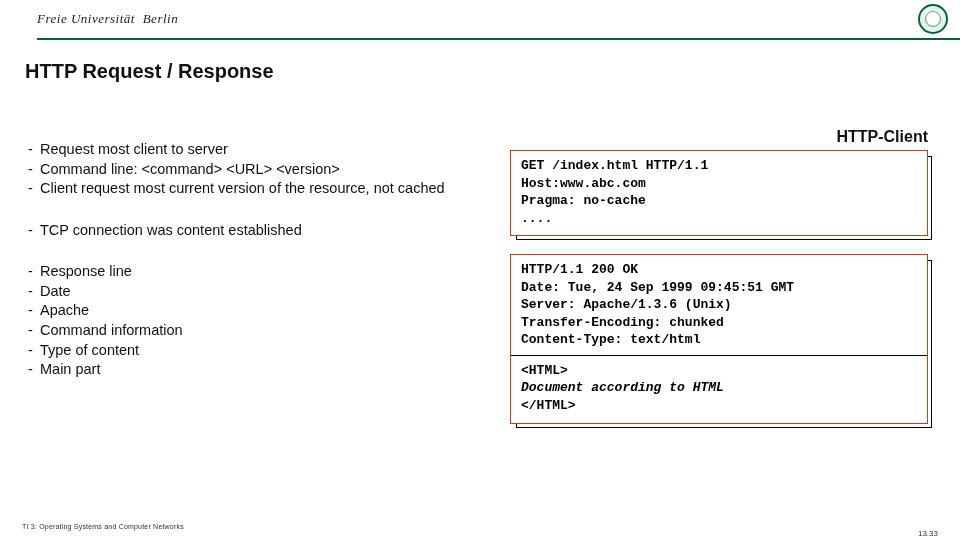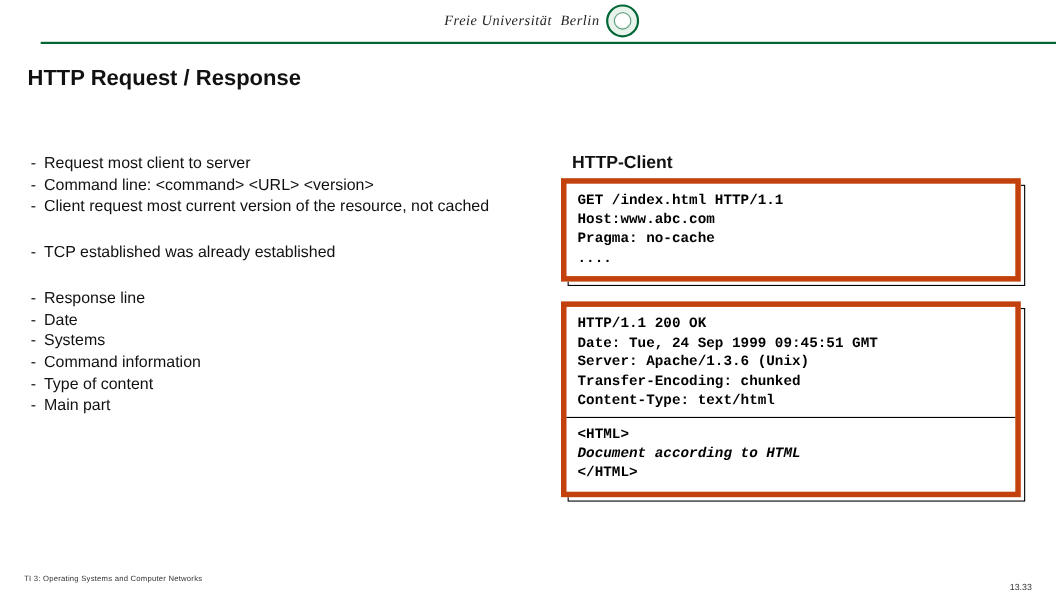--- a/index.html
+++ b/index.html
@@ -10,21 +10,21 @@
     font-family: Arial, Helvetica, sans-serif;
     position: relative;
     overflow: hidden;
   }
   .topbar {
     position: absolute;
     top: 0; left: 0; right: 0;
     height: 40px;
     border-bottom: 2px solid #006635;
     display: flex;
-    justify-content: center;
+    justify-content: space-between;
     align-items: center;
     padding-right: 12px;
     gap: 6px;
     margin-left: 37px;
   }
   .uni-text {
     font-family: Georgia, 'Times New Roman', serif;
     font-style: italic;
     font-size: 13px;
     color: #222;
@@ -86,37 +86,38 @@
   .right-col {
     position: absolute;
     top: 128px;
     left: 510px;
     width: 418px;
   }
   .box-label {
     font-size: 16px;
     font-weight: bold;
     color: #111;
-    margin: 12px 0 4px 10px;
+    margin: 0 0 4px 10px;
+    text-align: right;
   }
   .code-box {
     position: relative;
     margin-bottom: 18px;
   }
   .code-shadow {
     position: absolute;
     top: 6px; left: 6px; right: -4px; bottom: -4px;
     border: 1px solid #000;
     background: #fff;
     z-index: 0;
   }
   .code-front {
     position: relative;
     z-index: 1;
-    border: 5px solid #c2410c;
+    border: 1px solid #c2410c;
     background: #fff;
     padding: 6px 10px 8px;
     font-family: "Courier New", monospace;
     font-size: 13px;
     font-weight: bold;
     line-height: 1.35;
     white-space: pre-wrap;
   }
   .code-front em {
   }
@@ -166,36 +167,36 @@
       </div>
     <div class="bullet">
         <span class="dash">-</span>
         <span class="txt">Client request most current version of the resource, not cached</span>
       </div>
   </div>
 
   <div class="bullet-group">
     <div class="bullet">
         <span class="dash">-</span>
-        <span class="txt">TCP established was already established</span>
+        <span class="txt">TCP connection was content established</span>
       </div>
   </div>
 
   <div class="bullet-group">
     <div class="bullet">
         <span class="dash">-</span>
         <span class="txt">Response line</span>
       </div>
     <div class="bullet">
         <span class="dash">-</span>
         <span class="txt">Date</span>
       </div>
     <div class="bullet">
         <span class="dash">-</span>
-        <span class="txt">Systems</span>
+        <span class="txt">Apache</span>
       </div>
     <div class="bullet">
         <span class="dash">-</span>
         <span class="txt">Command information</span>
       </div>
     <div class="bullet">
         <span class="dash">-</span>
         <span class="txt">Type of content</span>
       </div>
     <div class="bullet">

